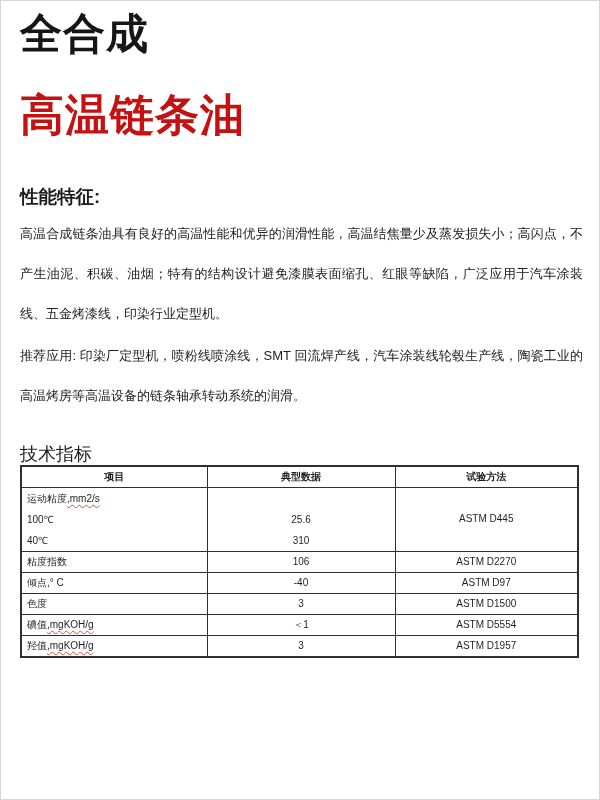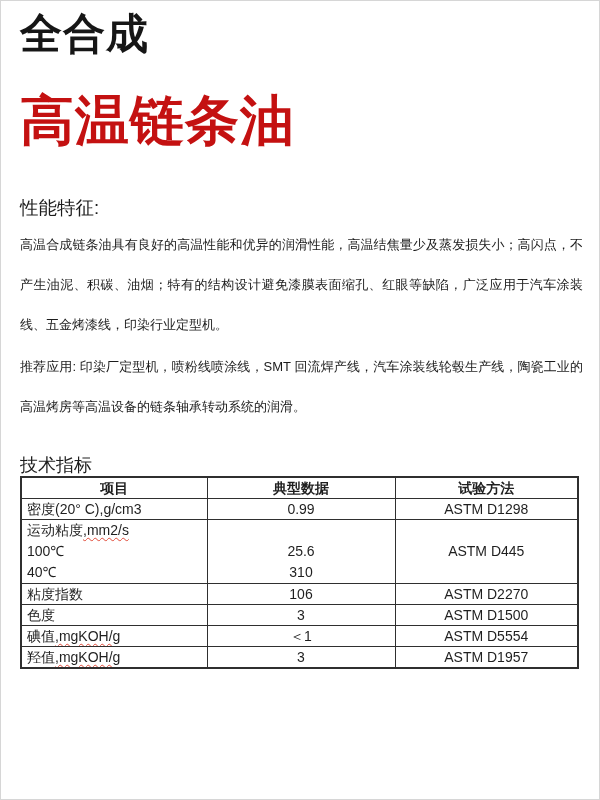--- a/index.html
+++ b/index.html
@@ -10,38 +10,38 @@
     border:1px solid #d6d6d6;
     padding:6px 4px 0 19px;
     overflow:hidden;
     background:#ffffff;
   }
   .title-black {
     font-size:42px; font-weight:700; color:#161616;
     line-height:1.1; margin:4px 0 0 0; letter-spacing:1px;
   }
   .title-red {
-    font-size:54px; font-weight:700;
+    font-size:44px; font-weight:700;
     line-height:1.1; margin:34px 0 16px 0; letter-spacing:1px;
   }
   .sec-head {
-    font-size:18.5px; font-weight:400; color:#1c1c1c;
+    font-size:18.5px; font-weight:700; color:#1c1c1c;
     margin:46px 0 0 0; line-height:22px;
   }
   .body-para {
     font-size:13px; line-height:40px; text-align:justify;
     margin:6px 0 0 0; color:#1c1c1c; width:563px;
   }
   .body-para + .body-para { margin-top:2px; }
   .tbl-caption {
     font-size:18px; color:#1c1c1c; margin:30px 0 3px 0; line-height:16px;
   }
   table.spec {
     border-collapse:collapse; width:557px; table-layout:fixed;
-    font-size:14px; color:#1f1f1f;
+    font-size:10px; color:#1f1f1f;
     border:2px solid #2f2f2f;
   }
   table.spec td, table.spec th {
     border:1.5px solid #2f2f2f;
     padding:0 5px; height:20px; line-height:20px;
     overflow:hidden; white-space:nowrap;
   }
   table.spec th { font-weight:700; text-align:center; }
   td.c { text-align:center; }
   .ln { height:21px; line-height:21px; }
@@ -75,41 +75,41 @@
         <col style="width:188px">
         <col style="width:183px">
     </colgroup>
     <tbody>
         <tr>
       <th>项目</th>
       <th>典型数据</th>
       <th>试验方法</th>
     </tr>
     <tr>
-      <td><span>密度(20° C),g/cm3</span><span class="sq"></span></td>
-      <td class="c">0.99</td>
-      <td class="c">ASTM D1298</td>
-    </tr>
-    <tr>
       <td>
         <div class="ln"><span>运动粘度</span><span class="sq">,mm2/s</span></div>
         <div class="ln">100℃</div>
         <div class="ln">40℃</div>
       </td>
       <td class="c">
         <div class="ln"></div>
         <div class="ln">25.6</div>
         <div class="ln">310</div>
       </td>
       <td class="c">ASTM D445</td>
     </tr>
     <tr>
       <td><span>粘度指数</span><span class="sq"></span></td>
       <td class="c">106</td>
       <td class="c">ASTM D2270</td>
+    </tr>
+    <tr>
+      <td><span>倾点,° C</span><span class="sq"></span></td>
+      <td class="c">-40</td>
+      <td class="c">ASTM D97</td>
     </tr>
     <tr>
       <td><span>色度</span><span class="sq"></span></td>
       <td class="c">3</td>
       <td class="c">ASTM D1500</td>
     </tr>
     <tr>
       <td><span>碘值</span><span class="sq">,mgKOH/g</span></td>
       <td class="c">＜1</td>
       <td class="c">ASTM D5554</td>

